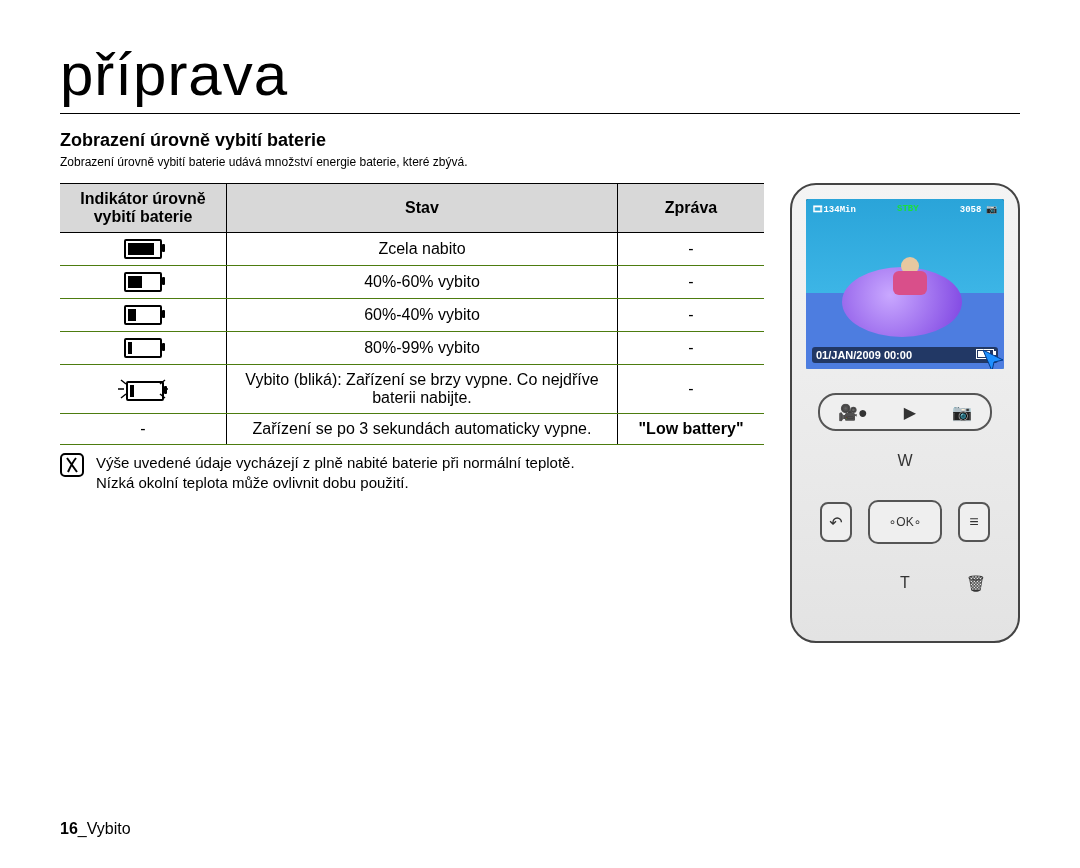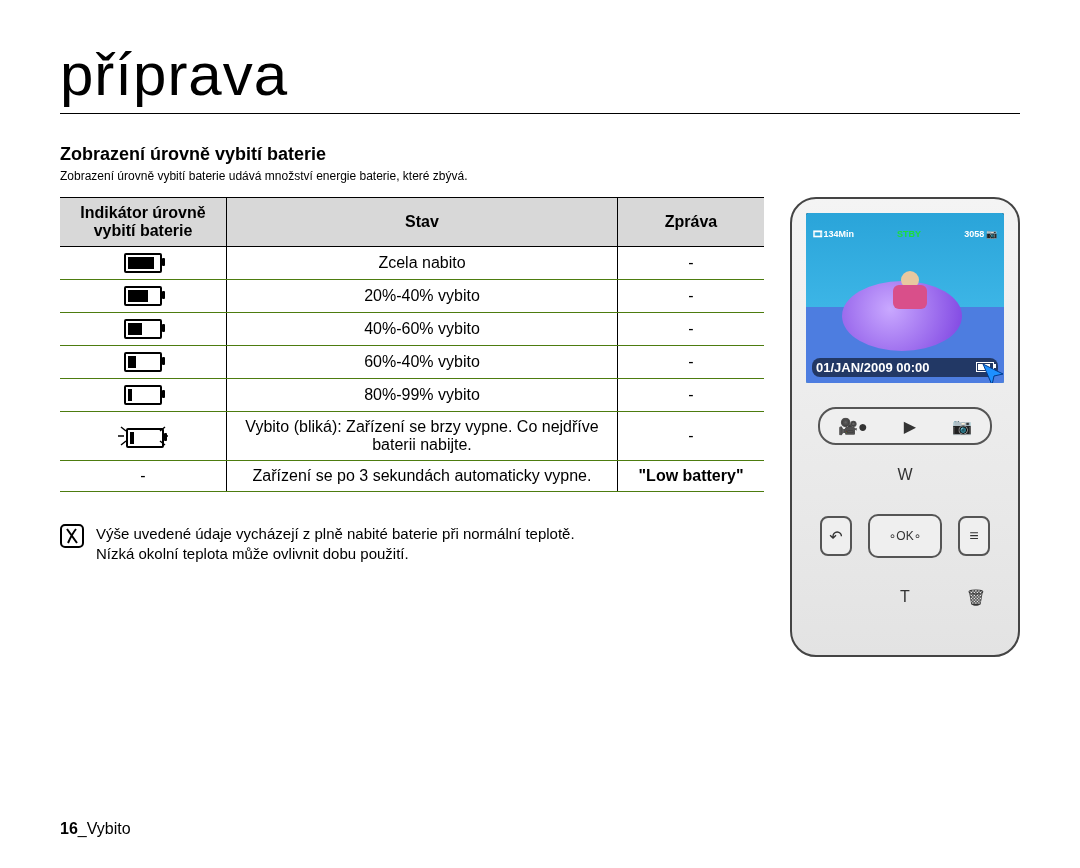--- a/index.html
+++ b/index.html
@@ -1,27 +1,27 @@
 <!DOCTYPE html>
 <html><head>
 <meta charset="utf-8">
 <style>
   html,body{margin:0;padding:0;background:#fff;font-family:Arial,Helvetica,sans-serif;color:#000}
   .page{width:1080px;height:868px;position:relative;box-sizing:border-box;padding:40px 60px 40px 60px}
-  .page-title{font-size:60px;font-weight:400;letter-spacing:1px;border-bottom:1px solid #000;padding-bottom:4px;margin:0 0 30px 0}
+  .page-title{font-size:60px;font-weight:400;letter-spacing:1px;border-bottom:1px solid #000;padding-bottom:4px;margin:0 0 16px 0}
   .section-title{font-size:18px;font-weight:700;margin:0 0 4px 0}
   .section-desc{font-size:12px;margin:0 0 14px 0}
   .content-row{display:flex;align-items:flex-start;gap:26px}
   .left-col{flex:1}
   table.battery{width:100%;border-collapse:collapse;font-size:16px}
   table.battery th{background:#d8d8d8;font-weight:700;text-align:center;border-top:1px solid #000;border-bottom:1px solid #000;padding:6px 8px}
   table.battery th + th, table.battery td + td{border-left:1px solid #000}
   table.battery td{border-bottom:1px solid #4d7c0f;padding:6px 8px;text-align:center;vertical-align:middle}
   .msg-bold{font-weight:700}
-  .note-row{display:flex;gap:12px;margin-top:32px;font-size:15px}
+  .note-row{display:flex;gap:12px;margin-top:8px;font-size:15px}
   .note-icon{width:24px;height:24px;flex:0 0 24px}
   .note-text{line-height:1.35}
   .footer{position:absolute;left:60px;bottom:30px;font-size:16px}
   .footer b{font-weight:700}
   
   .bat{display:inline-block;position:relative;width:34px;height:16px;border:2px solid #000;border-radius:2px;vertical-align:middle}
   .bat::after{content:"";position:absolute;right:-5px;top:3px;width:3px;height:8px;background:#000;border-radius:1px}
   .bat .fill{position:absolute;left:2px;top:2px;bottom:2px;background:#000}
   .bat .fill.b4{width:26px}
   .bat .fill.b3{width:20px}
@@ -34,23 +34,23 @@
   .blink-rays svg{position:absolute;left:0;top:0}
   
   .device{width:230px;height:460px;border:2px solid #444;border-radius:26px;background:linear-gradient(#f4f4f4,#e3e3e3);box-sizing:border-box;padding:14px 14px 18px;position:relative}
   .screen{width:100%;height:170px;background:#000;border-radius:2px;position:relative;overflow:hidden}
   .screen-sky{position:absolute;inset:0;background:linear-gradient(#2aa4d9,#3cb5e6 55%,#57c7ef)}
   .pool{position:absolute;left:0;right:0;top:55%;bottom:0;background:#4d7de0}
   .float{position:absolute;left:18%;top:40%;width:120px;height:70px;border-radius:50%;background:radial-gradient(circle at 40% 40%,#c9a8ff,#7a3fe0)}
   .person{position:absolute;left:38%;top:34%;width:60px;height:55px}
   .person .head{position:absolute;left:20px;top:0;width:18px;height:18px;border-radius:50%;background:#e8c8a0}
   .person .body{position:absolute;left:12px;top:14px;width:34px;height:24px;background:#d94f8a;border-radius:6px}
-  .topbar{position:absolute;left:6px;right:6px;top:16px;display:flex;justify-content:space-between;font-size:9px;font-weight:700;color:#fff;font-family:Liberation Sans, sans-serif}
+  .topbar{position:absolute;left:6px;right:6px;top:5px;display:flex;justify-content:space-between;font-size:9px;font-weight:700;color:#fff;font-family:Liberation Mono, monospace}
   .topbar .stby{color:#1bdf3a}
-  .bottombar{position:absolute;left:6px;right:6px;bottom:6px;display:flex;justify-content:space-between;align-items:center;font-size:13px;font-weight:700;color:#fff;background:rgba(0,0,0,.55);padding:2px 4px;border-radius:8px}
+  .bottombar{position:absolute;left:6px;right:6px;bottom:6px;display:flex;justify-content:space-between;align-items:center;font-size:11px;font-weight:700;color:#fff;background:rgba(0,0,0,.55);padding:2px 4px;border-radius:3px}
   .mini-bat{display:inline-block;width:16px;height:8px;border:1px solid #fff;position:relative}
   .mini-bat::after{content:"";position:absolute;right:-3px;top:1px;width:2px;height:4px;background:#fff}
   .mini-bat .mf{position:absolute;left:1px;top:1px;bottom:1px;width:12px;background:#fff}
   .cursor{position:absolute;right:-8px;bottom:-8px;width:0;height:0}
   .cursor svg{position:absolute;left:-22px;top:-22px}
   .mode-pill{margin:24px auto 16px;width:170px;height:34px;border:2px solid #555;border-radius:18px;display:flex;align-items:center;justify-content:space-around;background:#efefef}
   .mode-pill span{font-size:16px;color:#333}
   .pad{position:relative;width:170px;height:150px;margin:0 auto}
   .pad .center{position:absolute;left:50%;top:50%;transform:translate(-50%,-50%);width:70px;height:40px;border:2px solid #555;border-radius:10px;display:flex;align-items:center;justify-content:center;font-size:12px;color:#333;background:#efefef}
   .pad .btn{position:absolute;width:28px;height:28px;display:flex;align-items:center;justify-content:center;font-size:16px;color:#333}
@@ -78,25 +78,20 @@
           <tr>
             <th style="width:150px">Indikátor úrovně vybití baterie</th>
             <th>Stav</th>
             <th style="width:130px">Zpráva</th>
           </tr>
         </thead>
         <tbody>
           <tr>
             <td><span class="bat"><span class="fill b4"></span></span></td>
             <td>Zcela nabito</td>
-            <td>-</td>
-          </tr>
-          <tr>
-            <td><span class="bat"><span class="fill b3"></span></span></td>
-            <td>20%-40% vybito</td>
             <td>-</td>
           </tr>
           <tr>
             <td><span class="bat"><span class="fill b2"></span></span></td>
             <td>40%-60% vybito</td>
             <td>-</td>
           </tr>
           <tr>
             <td><span class="bat"><span class="fill b1"></span></span></td>
             <td>60%-40% vybito</td>

